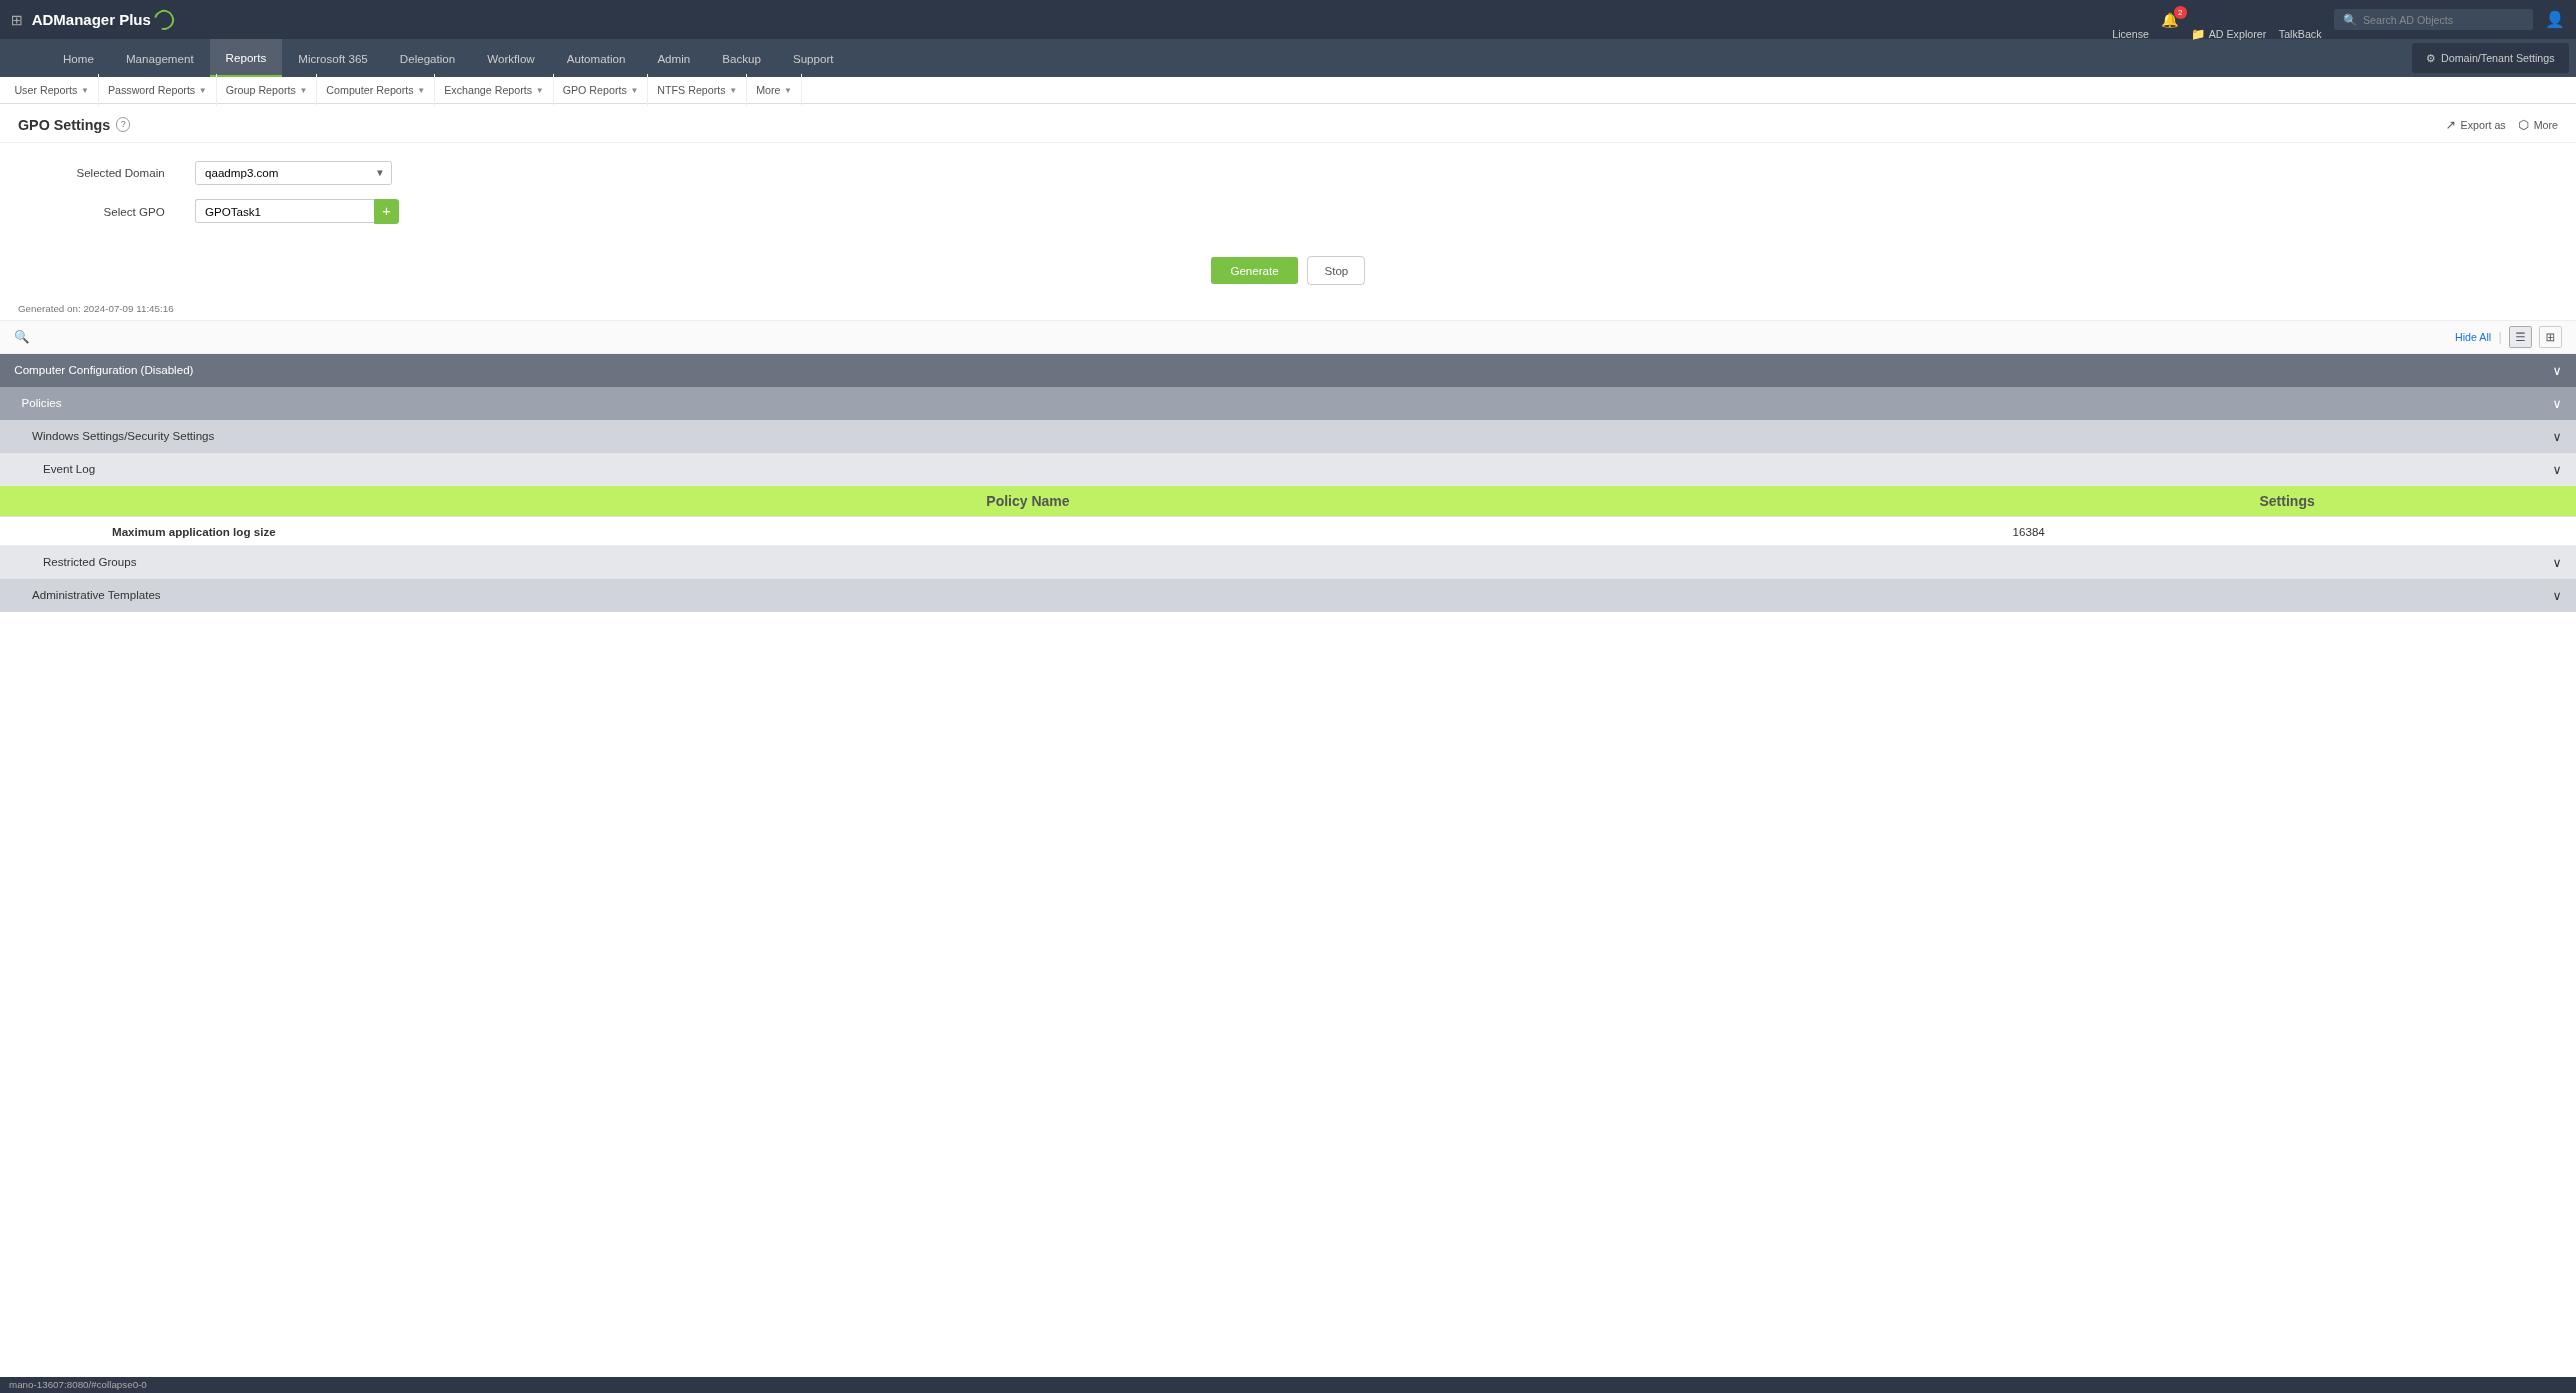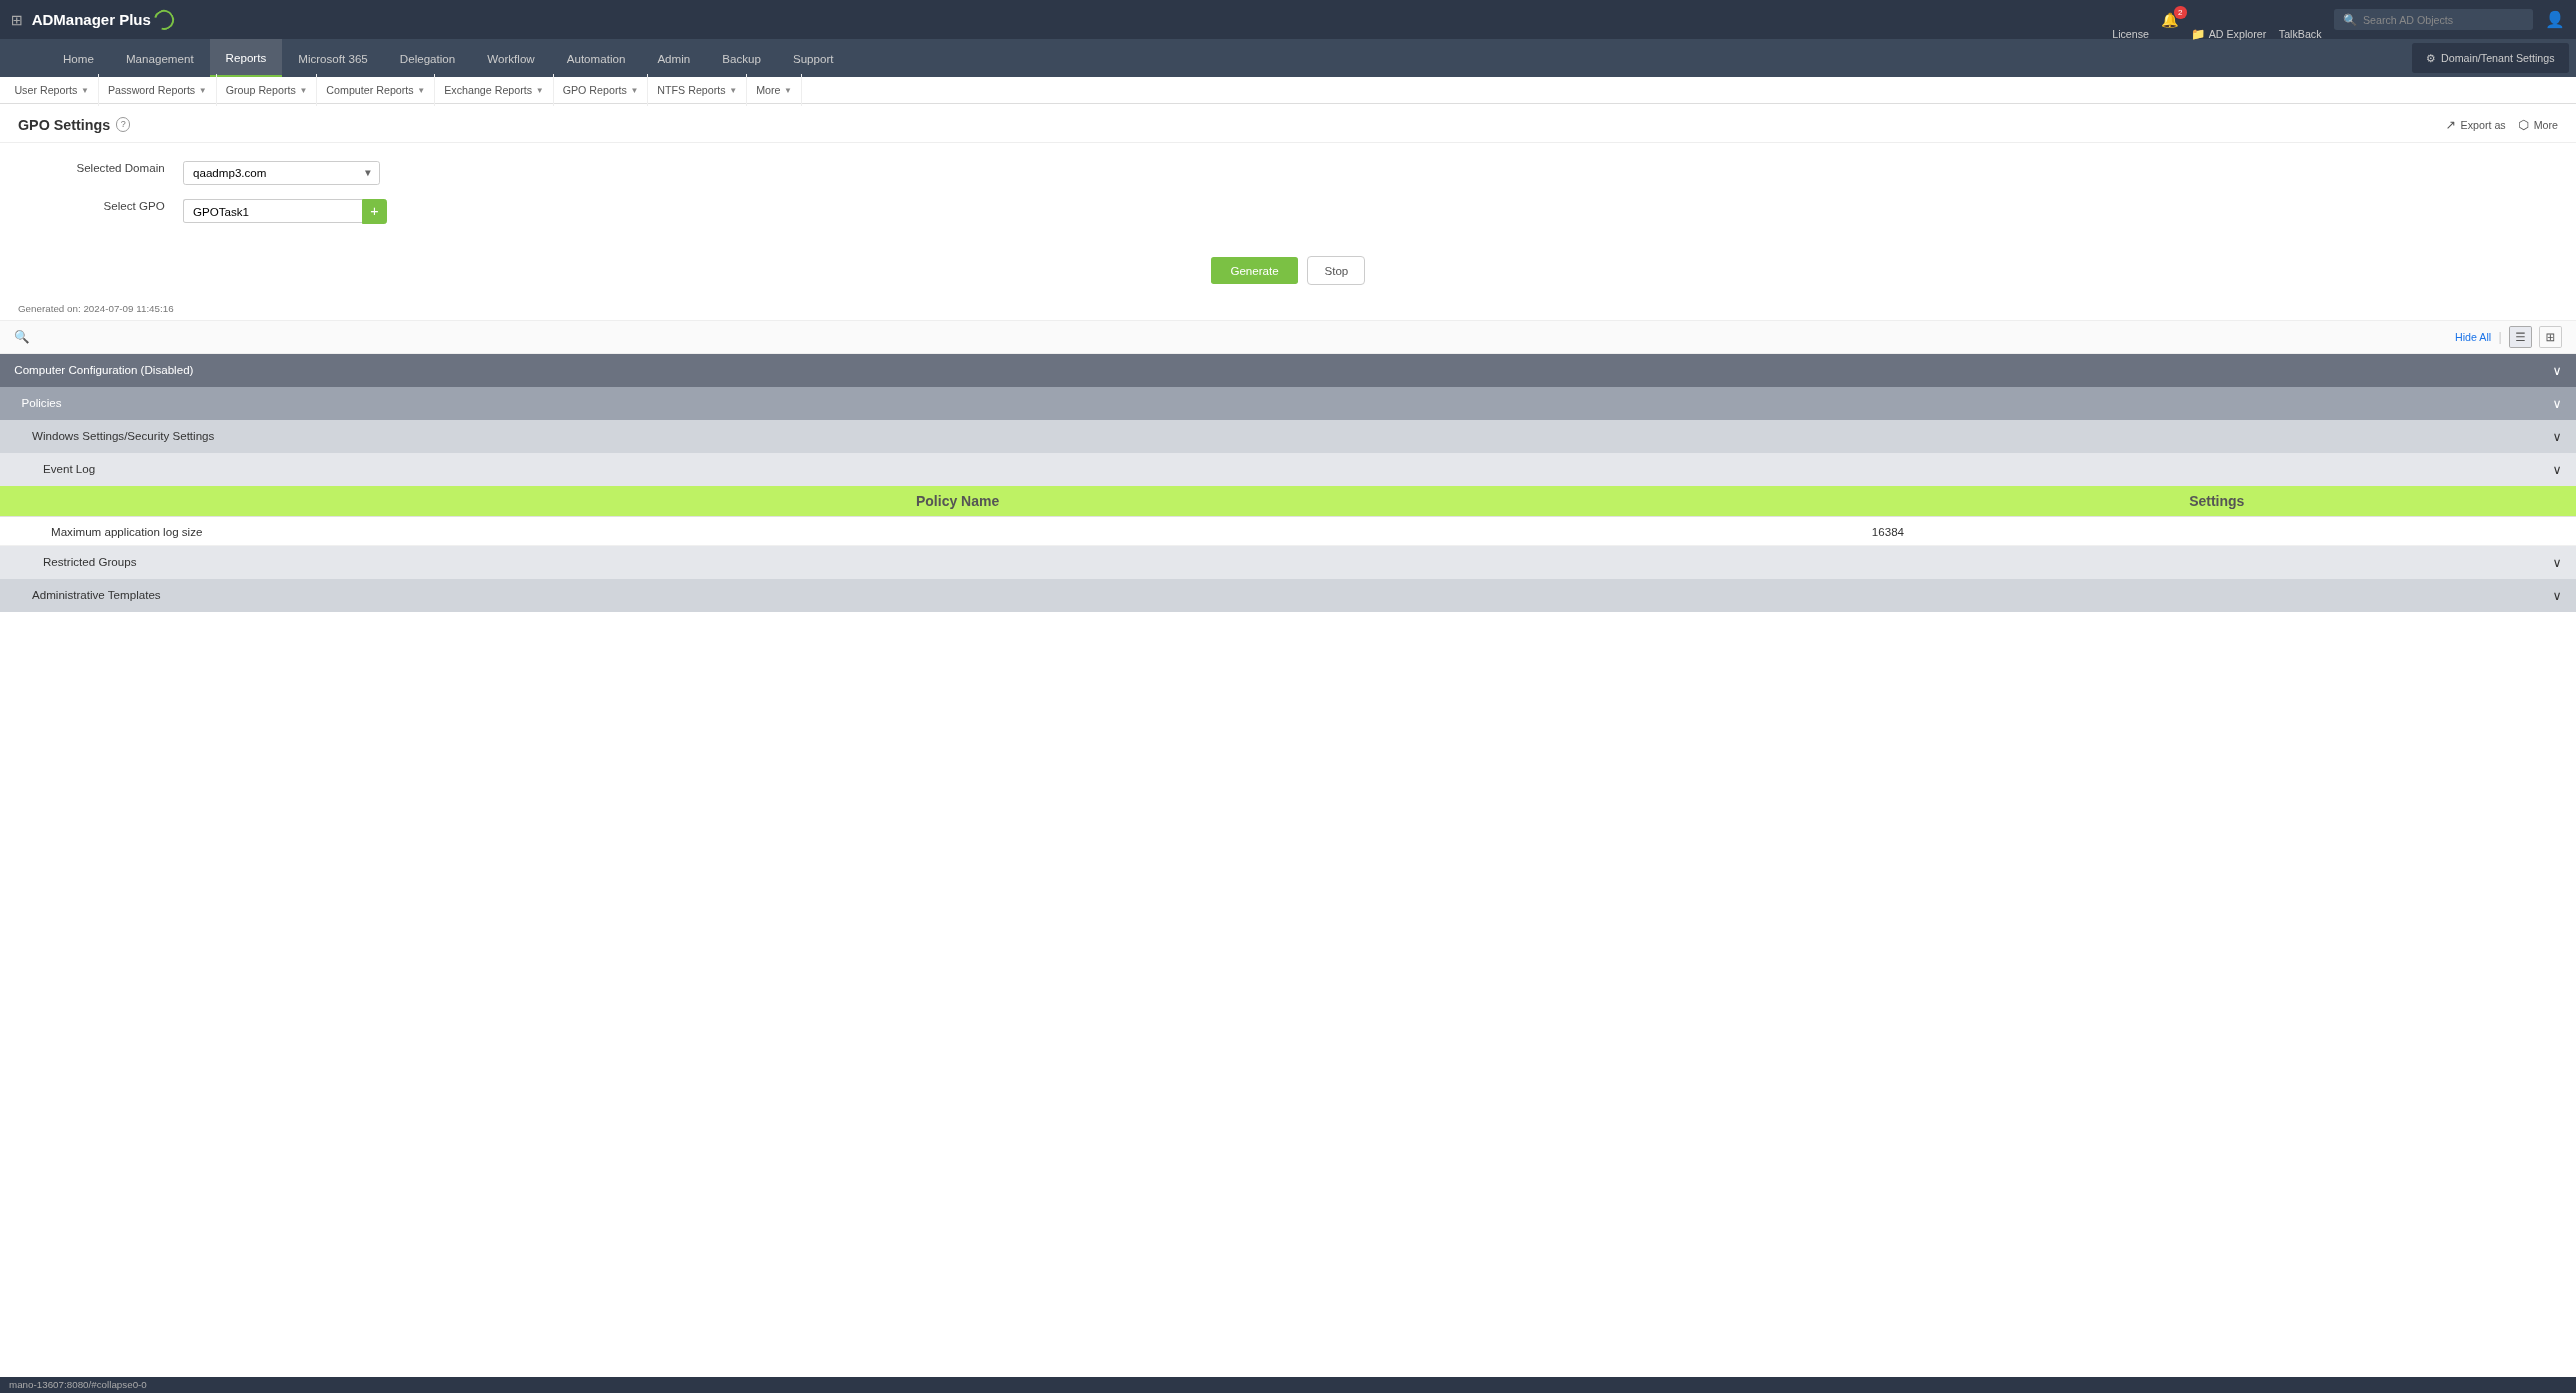--- a/index.html
+++ b/index.html
@@ -118,22 +118,22 @@
       background: none; border: none; color: #555;
       font-size: 10.7px; cursor: pointer;
     }
     .action-btn-icon { font-size: 12.5px; }
 
     
     .form-area {
       padding: 18px 36px 9px;
     }
     .form-row {
-      display: flex; align-items: flex-start;
-      margin-bottom: 14.3px; gap: 4px;
+      display: flex; align-items: center;
+      margin-bottom: 14.3px; gap: 16px;
     }
     .form-label {
       font-size: 11.6px; color: #444;
       width: 143px; text-align: right;
       padding-right: 14.3px;
       font-weight: normal;
     }
     .form-select-wrapper { position: relative; display: inline-flex; align-items: center; }
     .form-select {
       appearance: none;
@@ -237,21 +237,21 @@
       background: #bef264;
     }
     .data-table thead tr th.col-policy { padding-left: 72px; }
     .data-table thead tr th.col-settings { padding-left: 14.3px; }
     .data-table tbody tr td {
       padding: 7.2px 14.3px;
       font-size: 11.6px;
       border-bottom: 0.9px solid #f0f0f0;
       vertical-align: top;
     }
-    .data-table tbody tr td.col-policy-val { padding-left: 51px; color: #333; }
+    .data-table tbody tr td.col-policy-val { padding-left: 112px; color: #333; font-weight: bold; }
     .data-table tbody tr td.col-settings-val { color: #333; }
 
     
     .status-bar {
       background: #2d3748; color: #aaa;
       font-size: 9.8px; padding: 2.7px 9px;
       position: fixed; bottom: 0; left: 0; right: 0;
     }
 
     .settings-multiline { line-height: 1.7; }

